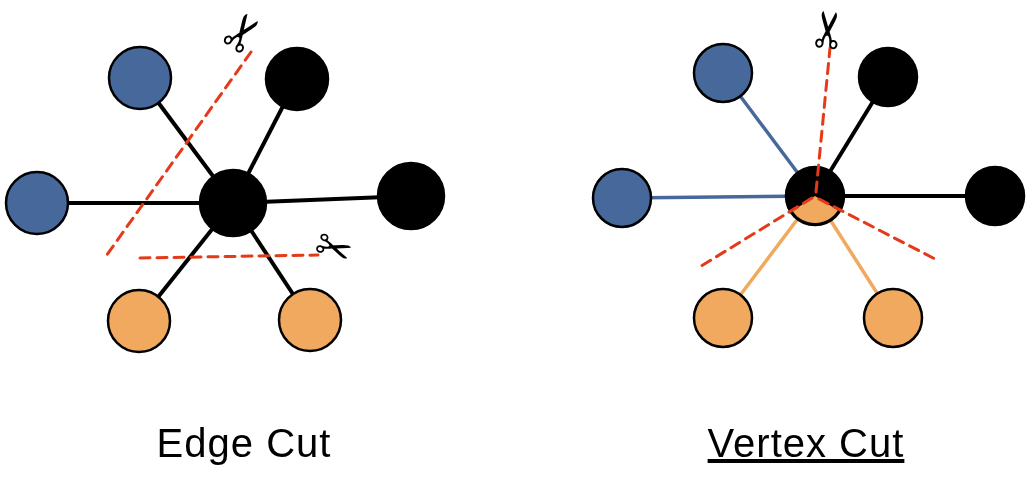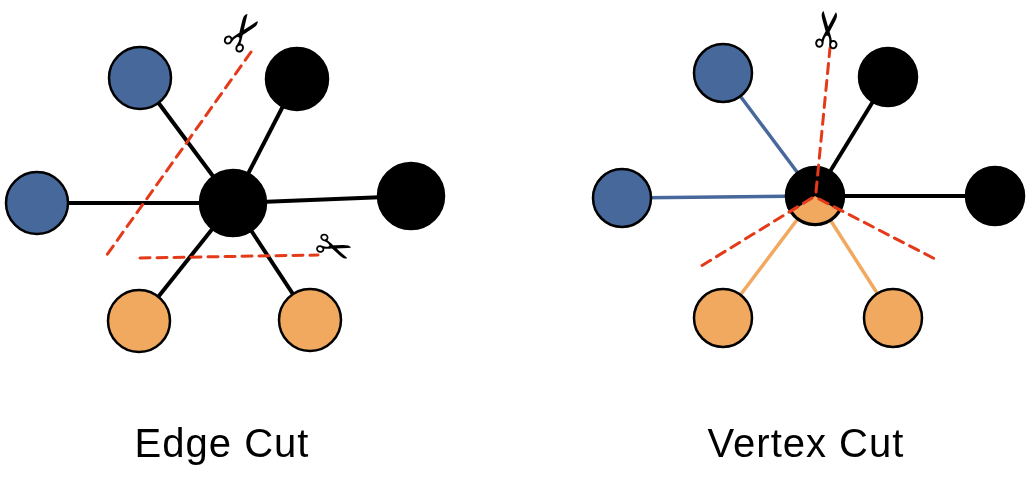--- a/index.html
+++ b/index.html
@@ -15,22 +15,22 @@
   .panel-label {
     position: absolute;
     top: 421px;
     width: 300px;
     text-align: center;
     font-size: 40px;
     font-weight: 300;
     letter-spacing: 1px;
     color: #000000;
   }
-  #label-edge { left: 72px; }
-  #label-vertex { left: 656px; }
+  #label-edge { left: 94px; }
+  #label-vertex { left: 656px; text-decoration: underline; }
 </style>
 </head>
 <body>
 
 <div class="canvas">
   <svg id="diagram-svg" width="1034" height="487" viewBox="0 0 1034 487" xmlns="http://www.w3.org/2000/svg">
       <line x1="233" y1="203" x2="140" y2="78" stroke="#000000" stroke-width="4"></line>
       <line x1="233" y1="203" x2="297" y2="79" stroke="#000000" stroke-width="4"></line>
       <line x1="233" y1="203" x2="37" y2="203" stroke="#000000" stroke-width="4"></line>
       <line x1="233" y1="203" x2="411" y2="196" stroke="#000000" stroke-width="4"></line>

